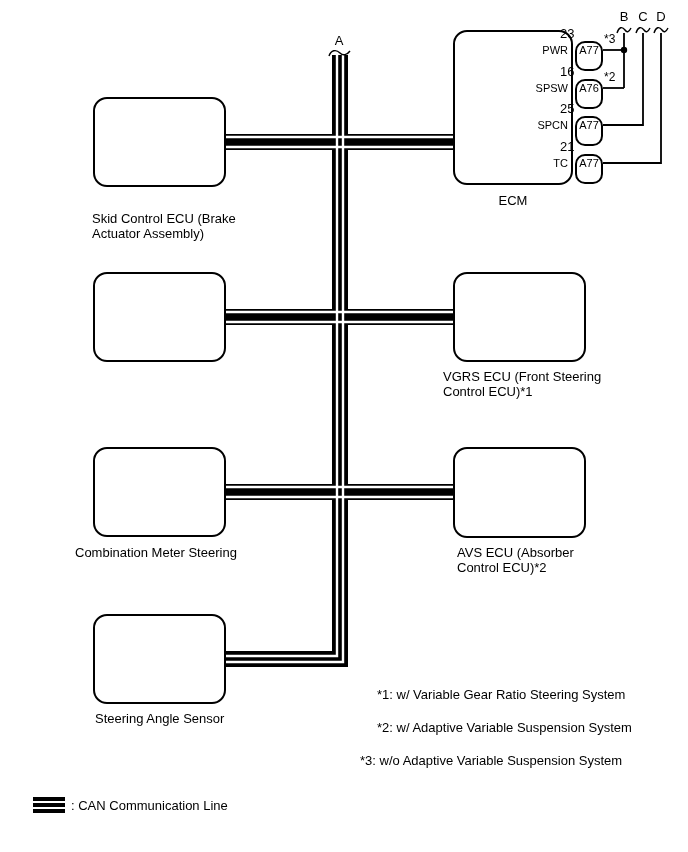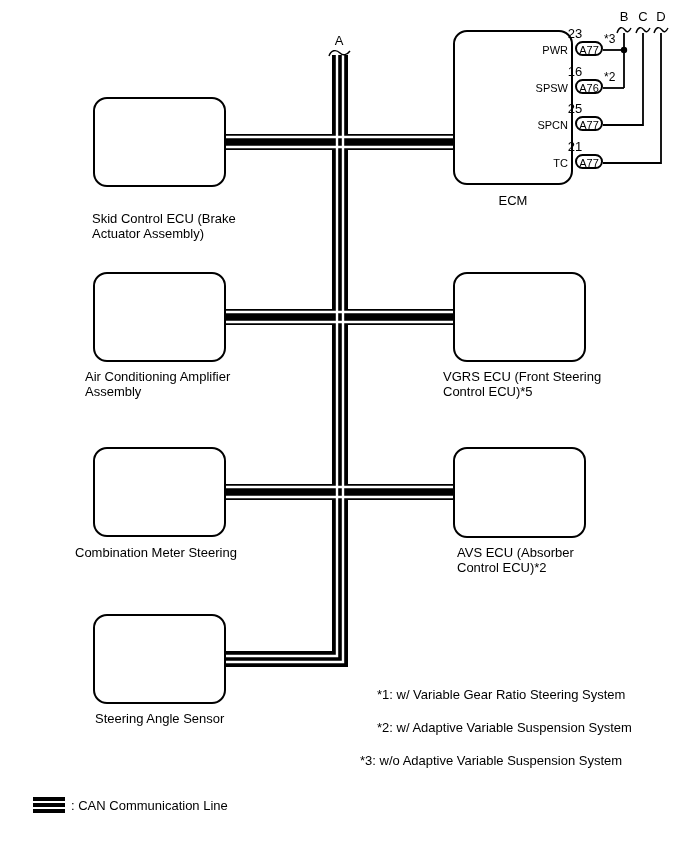--- a/index.html
+++ b/index.html
@@ -13,23 +13,23 @@
   .wire{fill:none;stroke:#000;stroke-width:1.8;}
   .squig{fill:none;stroke:#000;stroke-width:1.4;}
   .node{
     position:absolute;border:2px solid #000;border-radius:14px;
     background:#fff;box-sizing:border-box;
   }
   .lbl{position:absolute;font-size:13px;line-height:15px;}
   .nowrap{white-space:nowrap;}
   .center{text-align:center;}
   .pin-name{position:absolute;width:80px;text-align:right;font-size:11px;line-height:16px;}
-  .pin-num{position:absolute;width:30px;text-align:center;font-size:13px;line-height:14px;}
+  .pin-num{position:absolute;width:30px;text-align:left;font-size:13px;line-height:14px;}
   .pin-oval{
-    position:absolute;width:28px;height:15px;border:2px solid #000;border-radius:10px;
+    position:absolute;width:28px;height:30px;border:2px solid #000;border-radius:10px;
     background:#fff;box-sizing:border-box;font-size:11px;line-height:14px;text-align:center;
   }
   .star{position:absolute;font-size:12px;line-height:13px;}
   .bcd{position:absolute;width:20px;text-align:center;font-size:13px;line-height:14px;}
   .note{position:absolute;font-size:13px;line-height:15px;white-space:nowrap;}
   .legend-bars{
     position:absolute;left:33px;top:797px;width:32px;height:16px;
     background:linear-gradient(to bottom,#000 0 4px,#fff 4px 6px,#000 6px 10px,#fff 10px 12px,#000 12px 16px);
   }
 </style>
@@ -77,25 +77,24 @@
 
   <div class="node" style="left:93px;top:97px;width:133px;height:90px;"></div>
   <div class="node" style="left:93px;top:272px;width:133px;height:90px;"></div>
   <div class="node" style="left:93px;top:447px;width:133px;height:90px;"></div>
   <div class="node" style="left:93px;top:614px;width:133px;height:90px;"></div>
   <div class="node" style="left:453px;top:30px;width:120px;height:155px;"></div>
   <div class="node" style="left:453px;top:272px;width:133px;height:90px;"></div>
   <div class="node" style="left:453px;top:447px;width:133px;height:91px;"></div>
 
   <div class="lbl" style="left:92px;top:191px;width:152px;margin-top:20px;">Skid Control ECU (Brake Actuator Assembly)</div>
-  <div class="lbl" style="left:85px;top:369px;width:170px;">Air Conditioning Amplifier Assembly</div>
   <div class="lbl nowrap" style="left:75px;top:545px;">Combination Meter Steering</div>
   <div class="lbl nowrap" style="left:95px;top:711px;">Steering Angle Sensor</div>
   <div class="lbl center" style="left:453px;top:193px;width:120px;">ECM</div>
-  <div class="lbl" style="left:443px;top:369px;width:160px;">VGRS ECU (Front Steering Control ECU)*5</div>
+  <div class="lbl" style="left:443px;top:369px;width:160px;">VGRS ECU (Front Steering Control ECU)*1</div>
   <div class="lbl" style="left:457px;top:545px;width:140px;">AVS ECU (Absorber Control ECU)*2</div>
 
   <div class="lbl center" style="left:330px;top:33px;width:18px;">A</div>
 
   <div class="bcd" style="left:614px;top:10px;">B</div>
   <div class="bcd" style="left:633px;top:10px;">C</div>
   <div class="bcd" style="left:651px;top:10px;">D</div>
 
   <div class="pin-name" style="left:488px;top:42px;">PWR</div>
   <div class="pin-num" style="left:560px;top:27px;">23</div>

